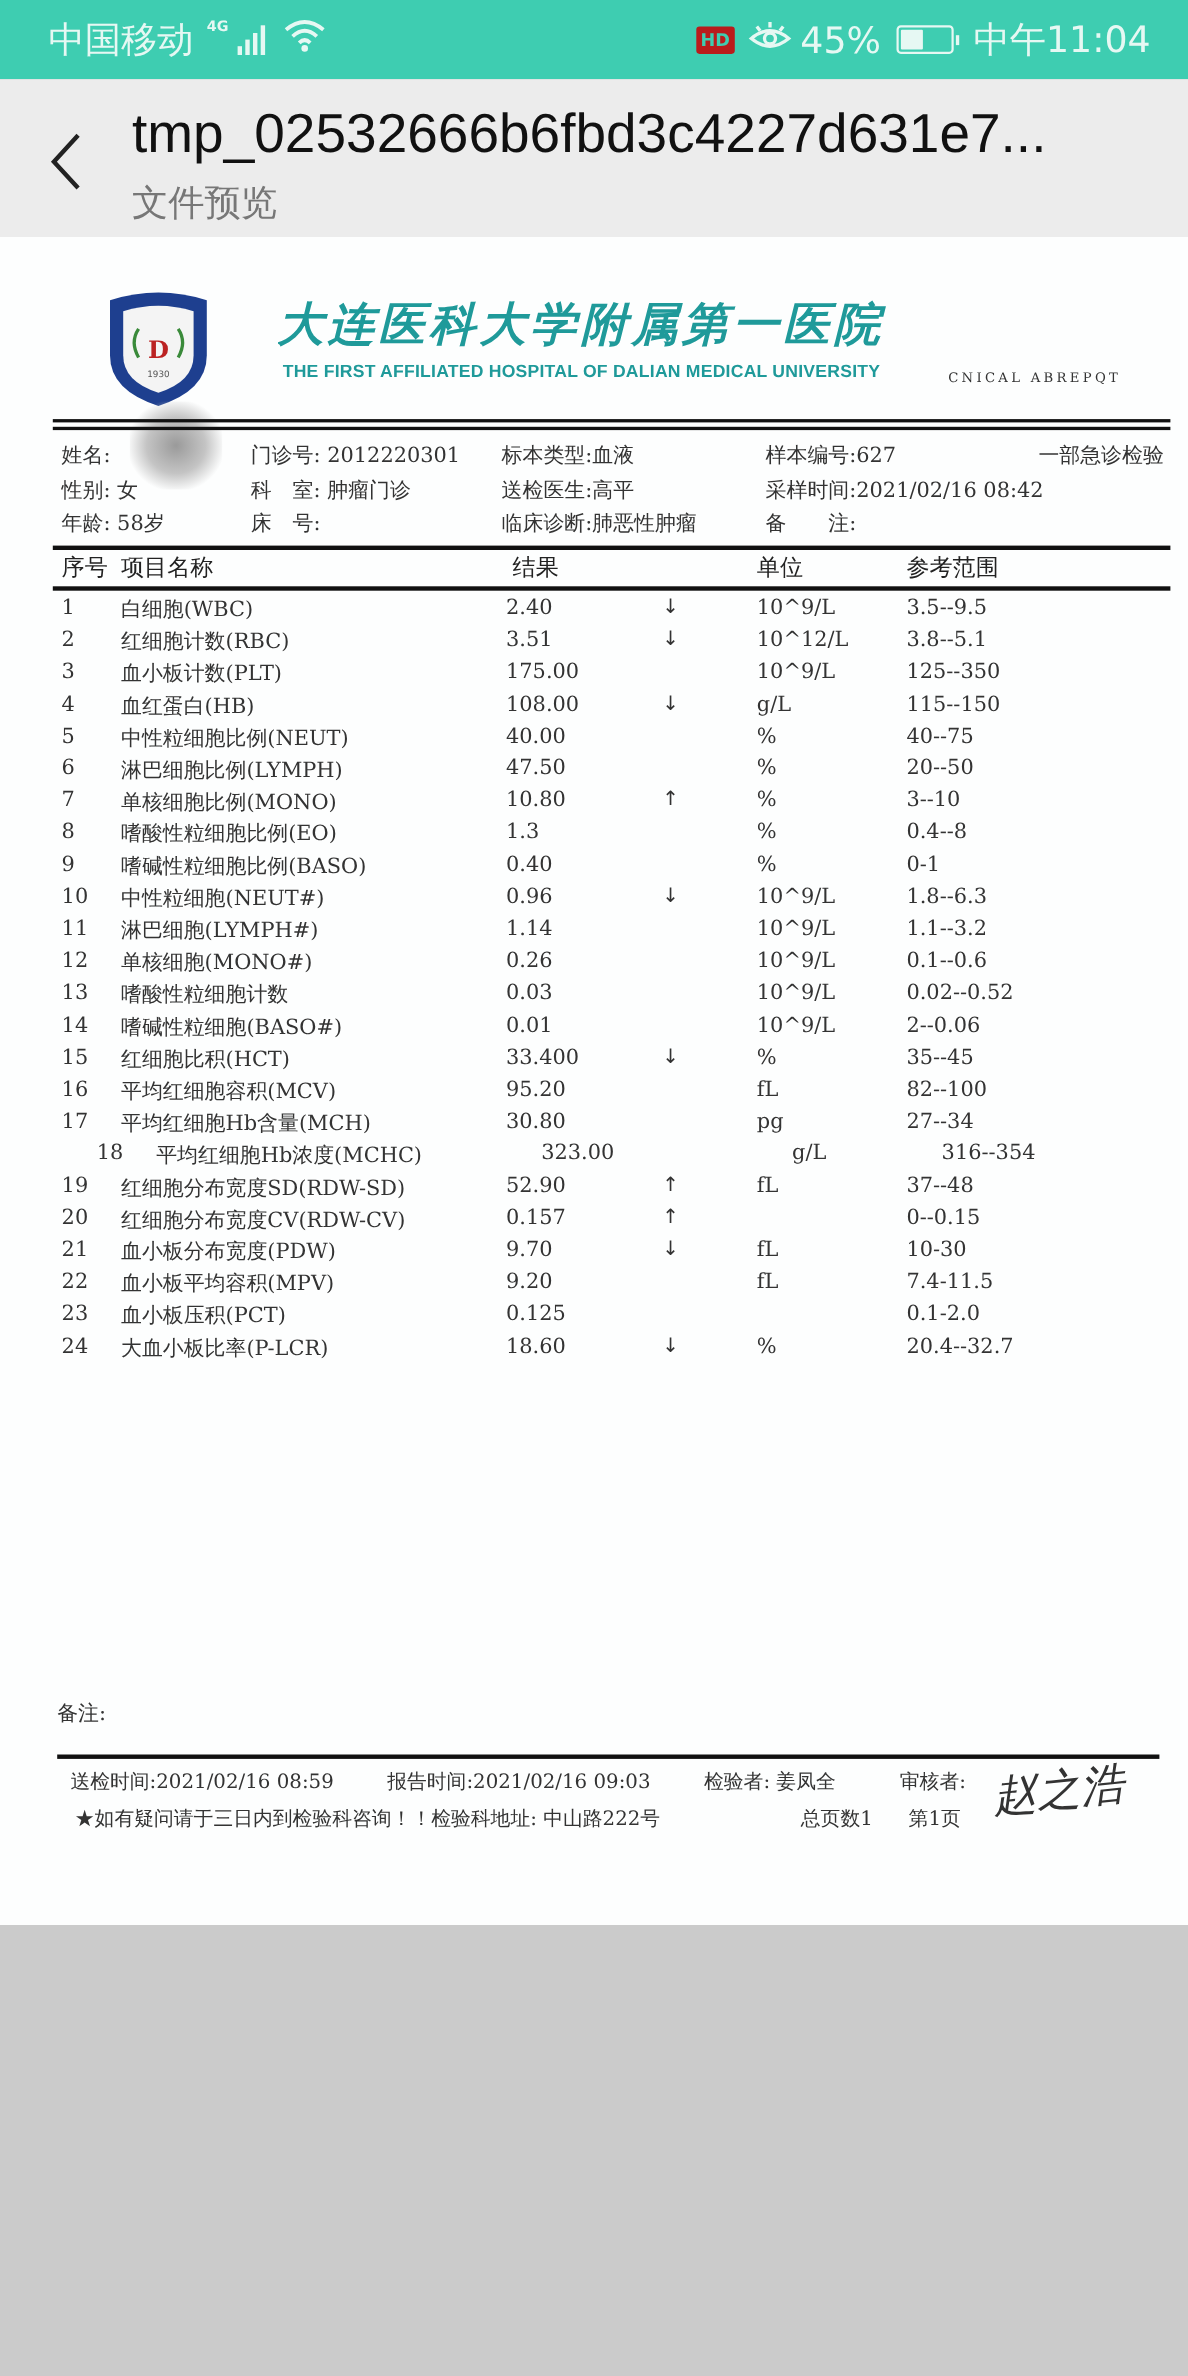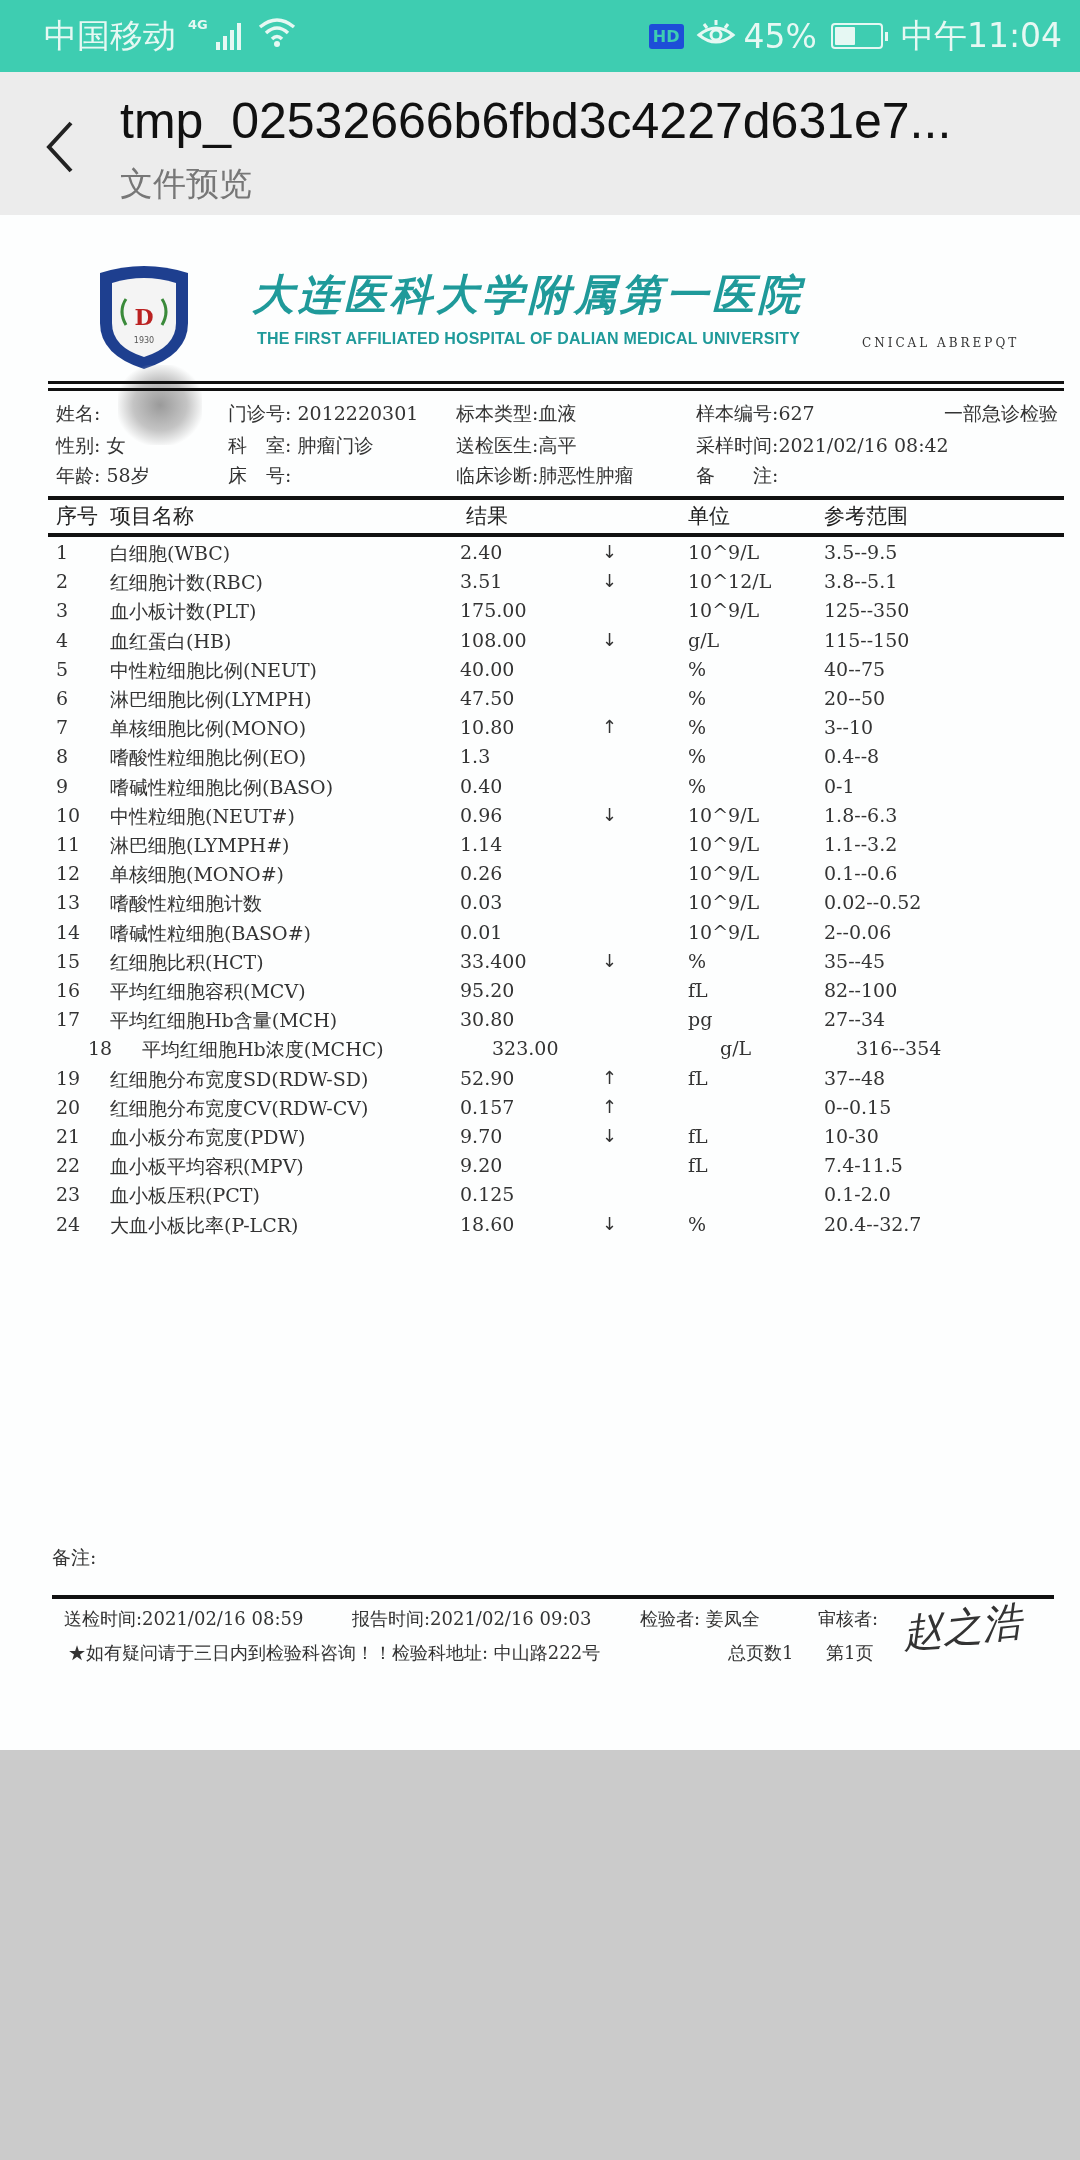--- a/index.html
+++ b/index.html
@@ -1,24 +1,24 @@
 <!DOCTYPE html>
 <html><head>
   <meta charset="utf-8">
   <style>
     * { box-sizing: border-box; margin: 0; padding: 0; }
     html, body { width: 1080px; height: 2160px; overflow: hidden; background: #cbcbcb; font-family: "DejaVu Sans", "Liberation Sans", sans-serif; }
 
     
-    .statusbar { position: absolute; left: 0; top: 0; width: 1080px; height: 72px; background: #3ecdb1; color: #e6f8f3; display: flex; align-items: center; justify-content: space-between; padding: 0 18px 0 44px; font-size: 33px; }
+    .statusbar { position: absolute; left: 0; top: 0; width: 1080px; height: 72px; background: #3ecdb1; color: #e6f8f3; display: flex; align-items: center; justify-content: space-between; padding: 0 34px 0 44px; font-size: 33px; }
     .sb-left, .sb-right { display: flex; align-items: center; gap: 8px; }
     .sb-4g { font-size: 13px; font-weight: bold; position: relative; top: -12px; margin-left: 4px; }
     .signal { display: flex; align-items: flex-end; gap: 3px; height: 28px; }
     .signal span { width: 4px; background: #e6f8f3; display: block; }
-    .hd-badge { background: #1d4ed8; color: #3ecdb1; font-size: 16px; font-weight: bold; padding: 3px 4px; border-radius: 3px; margin-right: 4px; }
+    .hd-badge { background: #b91c1c; color: #3ecdb1; font-size: 16px; font-weight: bold; padding: 3px 4px; border-radius: 3px; margin-right: 4px; }
     .battery { width: 52px; height: 26px; border: 2px solid #e6f8f3; border-radius: 4px; position: relative; margin: 0 10px 0 6px; }
     .battery::before { content: ""; position: absolute; left: 2px; top: 2px; bottom: 2px; width: 20px; background: #e6f8f3; border-radius: 1px; }
     .battery::after { content: ""; position: absolute; right: -7px; top: 7px; width: 3px; height: 9px; background: #e6f8f3; }
 
     
     .appbar { position: absolute; left: 0; top: 72px; width: 1080px; height: 143px; background: #ececec; }
     .back-btn { position: absolute; left: 30px; top: 40px; width: 60px; height: 70px; display: flex; align-items: center; justify-content: center; }
     .title { position: absolute; left: 120px; top: 20px; font-family: "Liberation Sans", sans-serif; font-size: 50px; color: #111; white-space: nowrap; }
     .subtitle { position: absolute; left: 120px; top: 90px; font-size: 33px; color: #777; }
 

